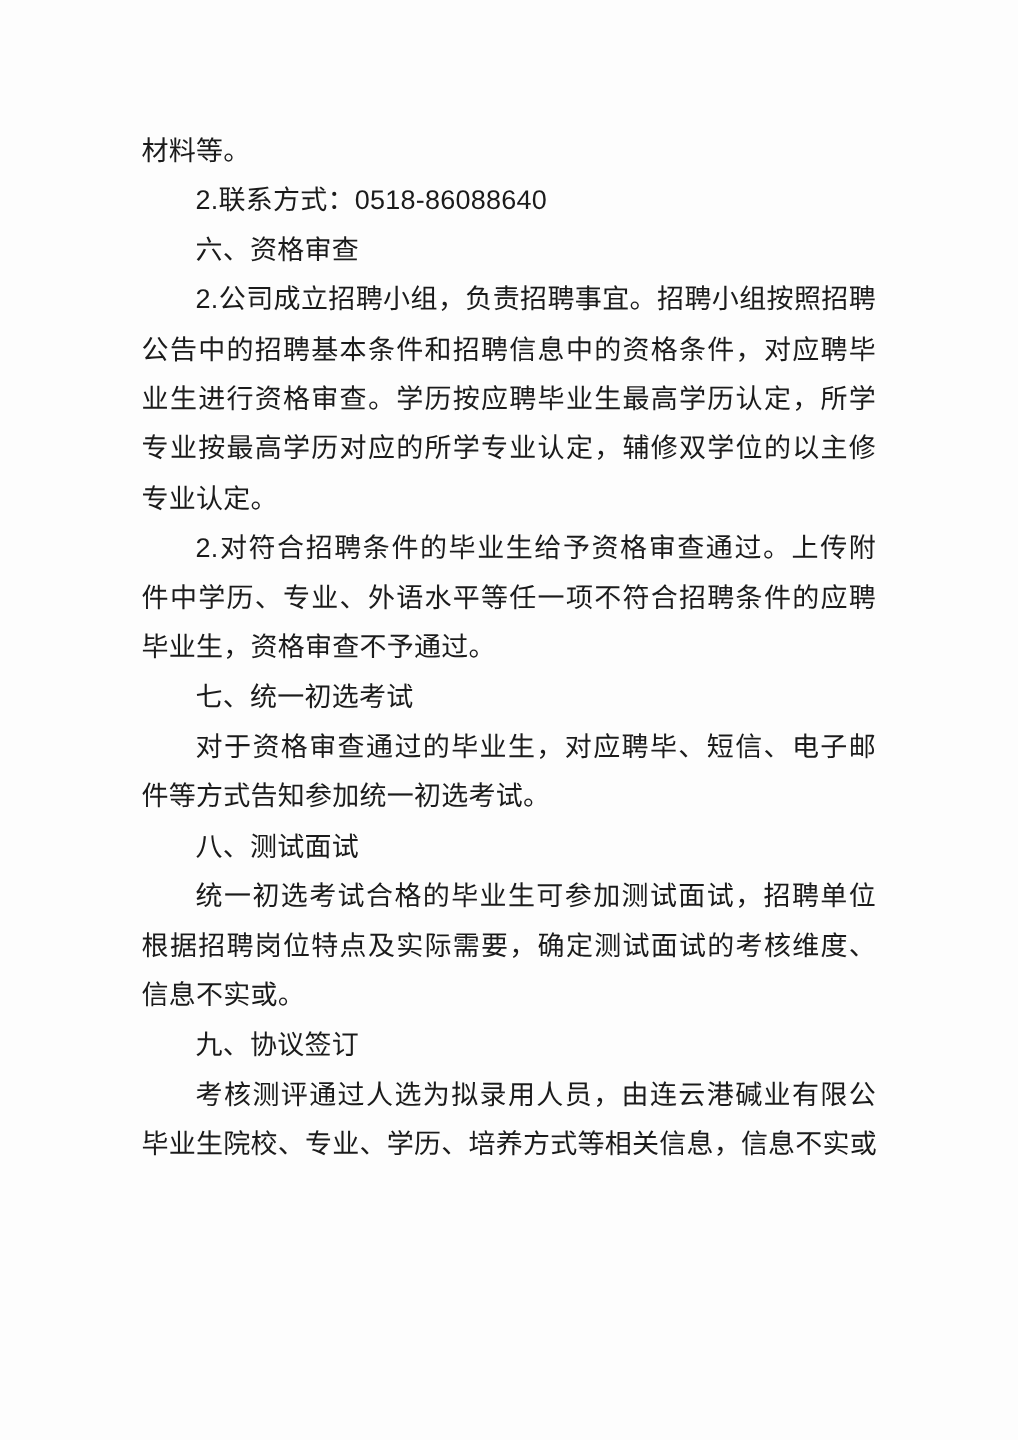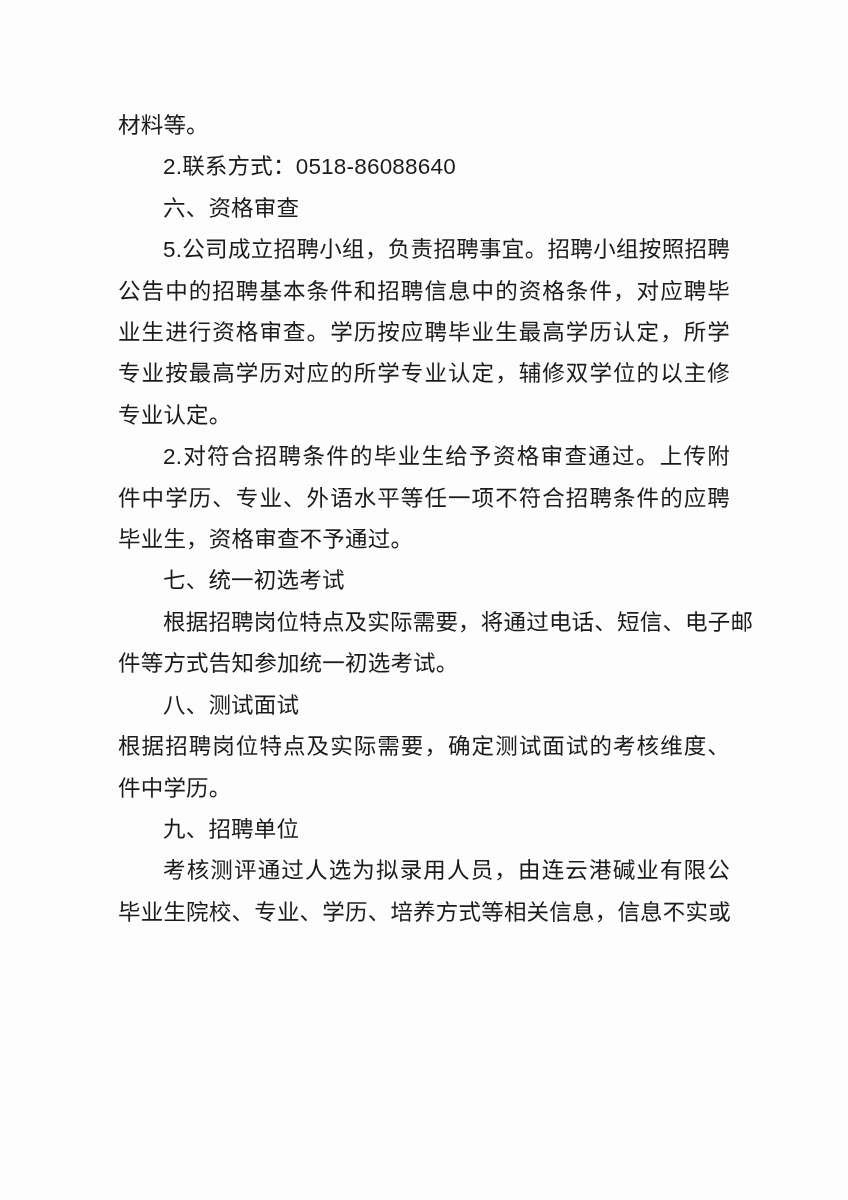--- a/index.html
+++ b/index.html
@@ -43,31 +43,32 @@
   }
 </style>
 </head>
 <body>
 
 <div class="page">
   <div class="doc" id="doc">
       <div class="line end">材料等。</div>
       <div class="line indent end">2.联系方式：0518-86088640</div>
       <div class="line indent end">六、资格审查</div>
-      <div class="line indent">5.公司成立招聘小组，负责招聘事宜。招聘小组按照招聘</div>
+      <div class="line indent">2.公司成立招聘小组，负责招聘事宜。招聘小组按照招聘</div>
       <div class="line">公告中的招聘基本条件和招聘信息中的资格条件，对应聘毕</div>
       <div class="line">业生进行资格审查。学历按应聘毕业生最高学历认定，所学</div>
       <div class="line">专业按最高学历对应的所学专业认定，辅修双学位的以主修</div>
       <div class="line end">专业认定。</div>
       <div class="line indent">2.对符合招聘条件的毕业生给予资格审查通过。上传附</div>
       <div class="line">件中学历、专业、外语水平等任一项不符合招聘条件的应聘</div>
       <div class="line end">毕业生，资格审查不予通过。</div>
       <div class="line indent end">七、统一初选考试</div>
-      <div class="line indent">根据招聘岗位特点及实际需要，将通过电话、短信、电子邮</div>
+      <div class="line indent">对于资格审查通过的毕业生，对应聘毕、短信、电子邮</div>
       <div class="line end">件等方式告知参加统一初选考试。</div>
       <div class="line indent end">八、测试面试</div>
+      <div class="line indent">统一初选考试合格的毕业生可参加测试面试，招聘单位</div>
       <div class="line">根据招聘岗位特点及实际需要，确定测试面试的考核维度、</div>
-      <div class="line end">件中学历。</div>
-      <div class="line indent end">九、招聘单位</div>
+      <div class="line end">信息不实或。</div>
+      <div class="line indent end">九、协议签订</div>
       <div class="line indent">考核测评通过人选为拟录用人员，由连云港碱业有限公</div>
       <div class="line">毕业生院校、专业、学历、培养方式等相关信息，信息不实或</div>
     </div>
 </div>
 
 </body></html>

